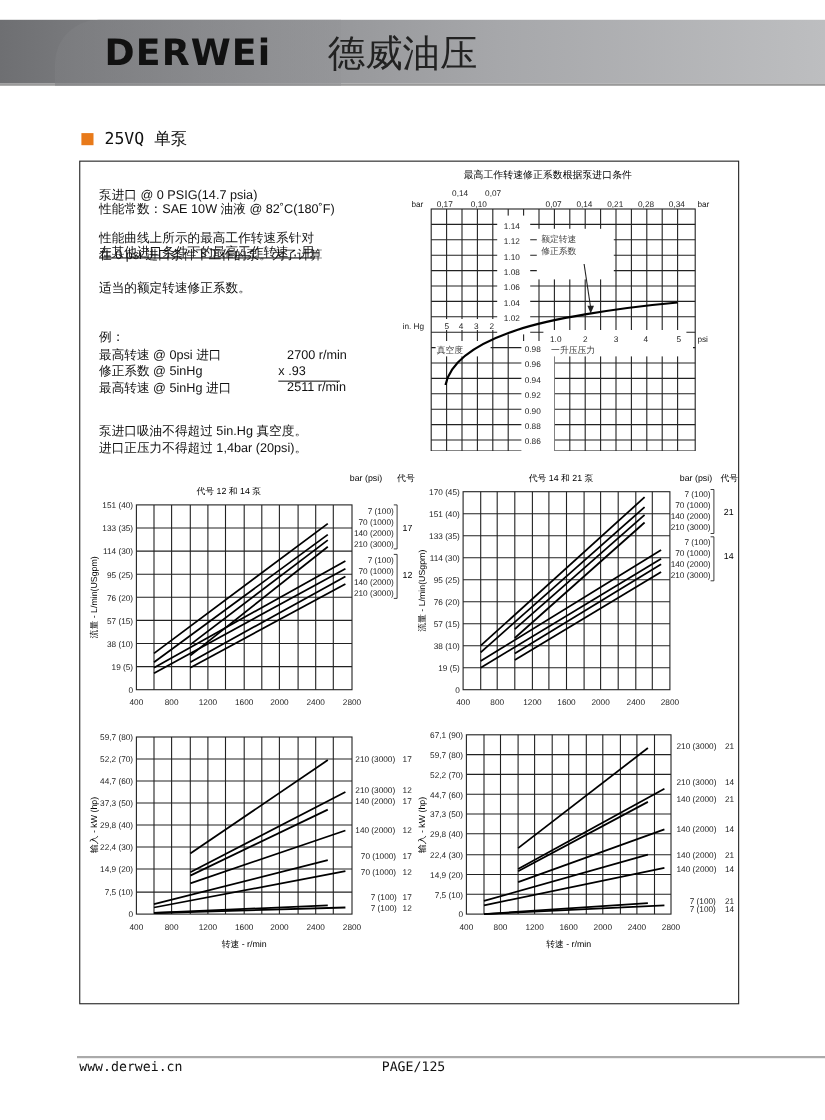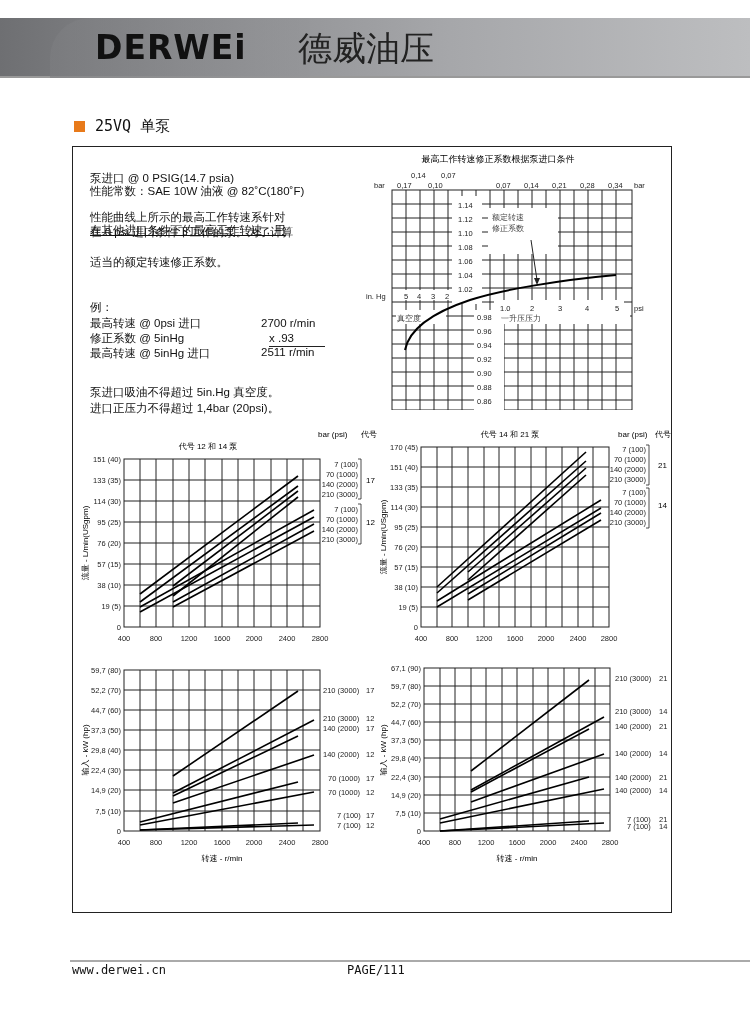--- a/index.html
+++ b/index.html
@@ -41,21 +41,21 @@
 <div class="txt" style="left:90px;top:156px;margin-top:28px;">性能常数：SAE 10W 油液 @ 82˚C(180˚F)</div>
 <div class="txt" style="left:90px;top:171px;text-align:right;">泵进口 @ 0 PSIG(14.7 psia)</div>
 <div class="txt" style="left:90px;top:210px;">性能曲线上所示的最高工作转速系针对</div>
 <div class="txt" style="left:90px;top:225px;">在 0 psi 进口条件下工作的泵。为了计算</div>
 <div class="txt" style="left:90px;top:223px;text-decoration:underline;">在其他进口条件下的最高工作转速，用</div>
 <div class="txt" style="left:90px;top:255px;">适当的额定转速修正系数。</div>
 <div class="txt" style="left:90px;top:300px;">例：</div>
 <div class="txt" style="left:90px;top:316px;">最高转速 @ 0psi 进口</div>
 <div class="txt" style="left:261px;top:316px;">2700 r/min</div>
 <div class="txt" style="left:90px;top:331px;">修正系数 @ 5inHg</div>
-<div class="txt" style="left:269px;top:331px;width:56px;border-bottom:1px solid #222;">x .93</div>
+<div class="txt" style="left:253px;top:331px;width:56px;border-bottom:1px solid #222;">x .93</div>
 <div class="txt" style="left:90px;top:346px;">最高转速 @ 5inHg 进口</div>
 <div class="txt" style="left:261px;top:345px;">2511 r/min</div>
 <div class="txt" style="left:90px;top:385px;">泵进口吸油不得超过 5in.Hg 真空度。</div>
 <div class="txt" style="left:90px;top:401px;">进口正压力不得超过 1,4bar (20psi)。</div>
 
 <svg style="position:absolute;left:360px;top:150px" width="310" height="260" viewBox="360 150 310 260">
   <text x="498" y="162" font-size="9" text-anchor="middle">最高工作转速修正系数根据泵进口条件</text>
   <g stroke="#222" stroke-width="1" fill="none">
     <rect x="392" y="190" width="240" height="220"></rect>
     <line x1="406" y1="190" x2="406" y2="410"></line>
@@ -435,13 +435,13 @@
       <text x="659" y="793">14</text>
     <text x="627" y="822">7 (100)</text>
       <text x="659" y="822">21</text>
     <text x="627" y="829">7 (100)</text>
       <text x="659" y="829">14</text>
   </g>
 </svg>
 
 <div class="footer-line"></div>
 <div class="footer" style="left:72px;">www.derwei.cn</div>
-<div class="footer" style="left:347px;">PAGE/111</div>
+<div class="footer" style="left:347px;">PAGE/125</div>
 
 </body></html>

